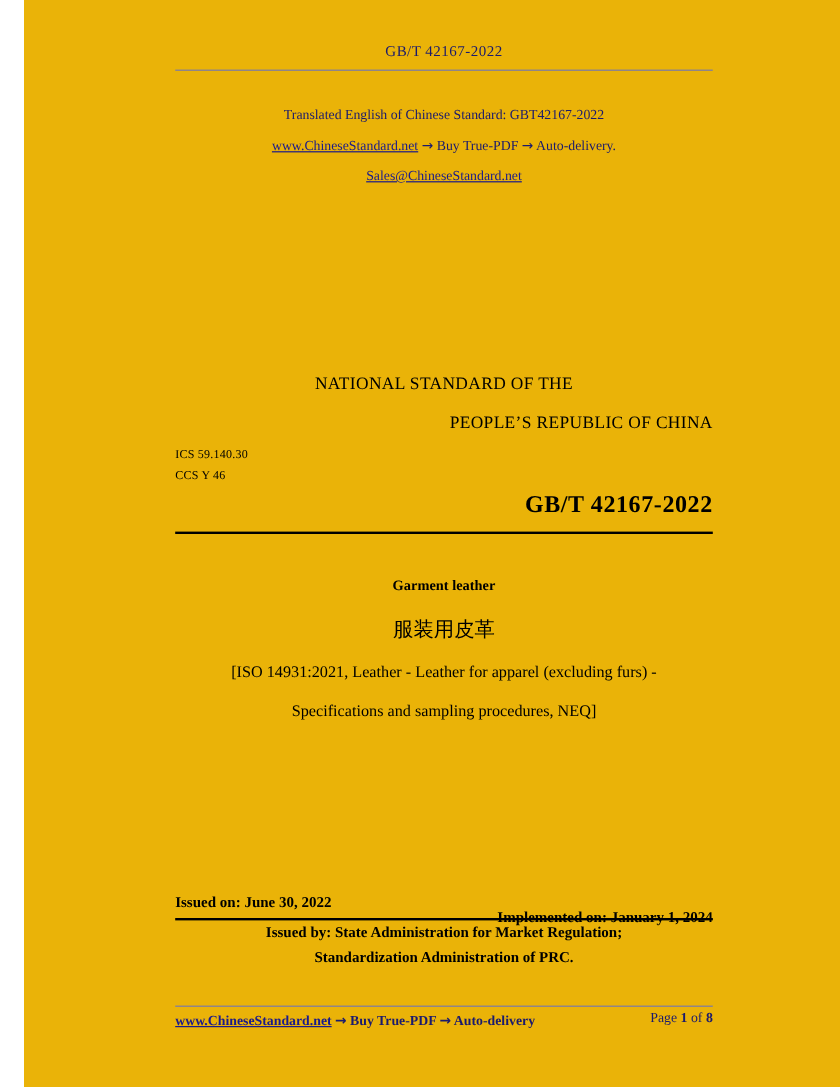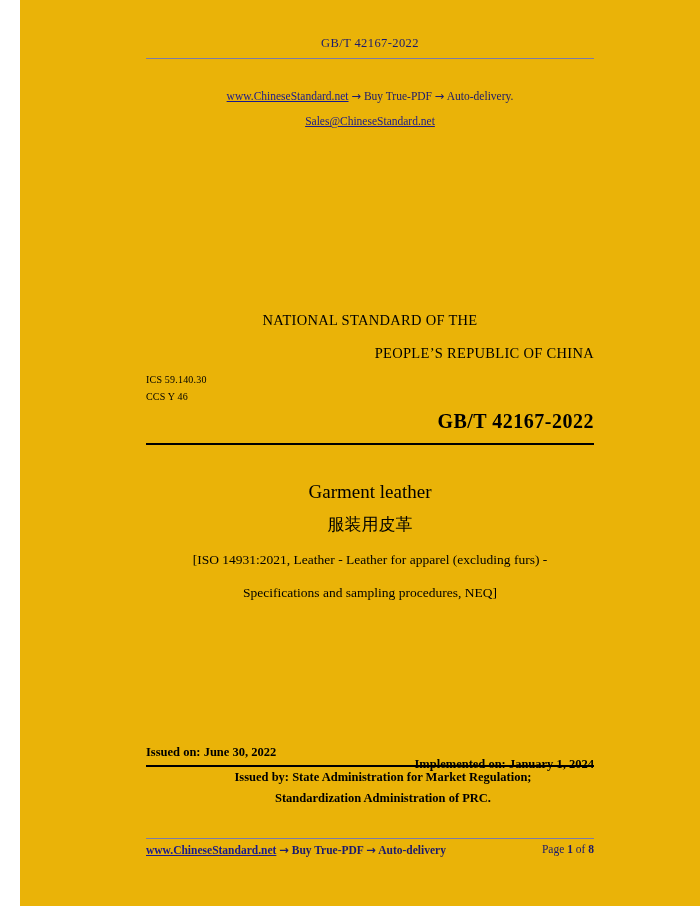--- a/index.html
+++ b/index.html
@@ -120,22 +120,22 @@
     border-bottom: 2.5px solid #000;
   }
 
   
   .title-en {
     position: absolute;
     top: 481px;
     left: 0;
     width: 448px;
     text-align: center;
-    font-size: 19px;
-    font-weight: normal;
+    font-size: 12px;
+    font-weight: bold;
   }
   .title-cn {
     position: absolute;
     top: 513px;
     left: 0;
     width: 448px;
     text-align: center;
     font-size: 17px;
     font-family: "DejaVu Sans", sans-serif;
   }
@@ -170,21 +170,21 @@
   }
   .rule-thin-1 {
     position: absolute;
     top: 765px;
     left: 0;
     width: 448px;
     border-bottom: 2px solid #000;
   }
   .issued-by {
     position: absolute;
-    left: 13px;
+    left: 0;
     width: 448px;
     text-align: center;
     font-size: 12.5px;
     font-weight: bold;
   }
   .issued-by.l1 { top: 770px; }
   .issued-by.l2 { top: 791px; }
 
   
   .footer-rule {
@@ -223,20 +223,21 @@
 </head>
 <body>
 
 <div class="page">
   <div class="content">
 
     <div class="doc-header">GB/T 42167-2022</div>
     <div class="header-rule"></div>
 
     <div class="promo">
+      <div class="line1">Translated English of Chinese Standard: GBT42167-2022</div>
       <div class="line2">
         <span class="link">www.ChineseStandard.net</span><span class="plain"> <span class="arrow">→</span> </span><span class="plain">Buy True-PDF</span><span class="plain"> <span class="arrow">→</span> </span><span class="plain">Auto-delivery.</span>
       </div>
       <div class="line3">
         <span class="link">Sales@ChineseStandard.net</span>
       </div>
     </div>
 
 
     <div class="nat-line l1">NATIONAL STANDARD OF THE</div>

